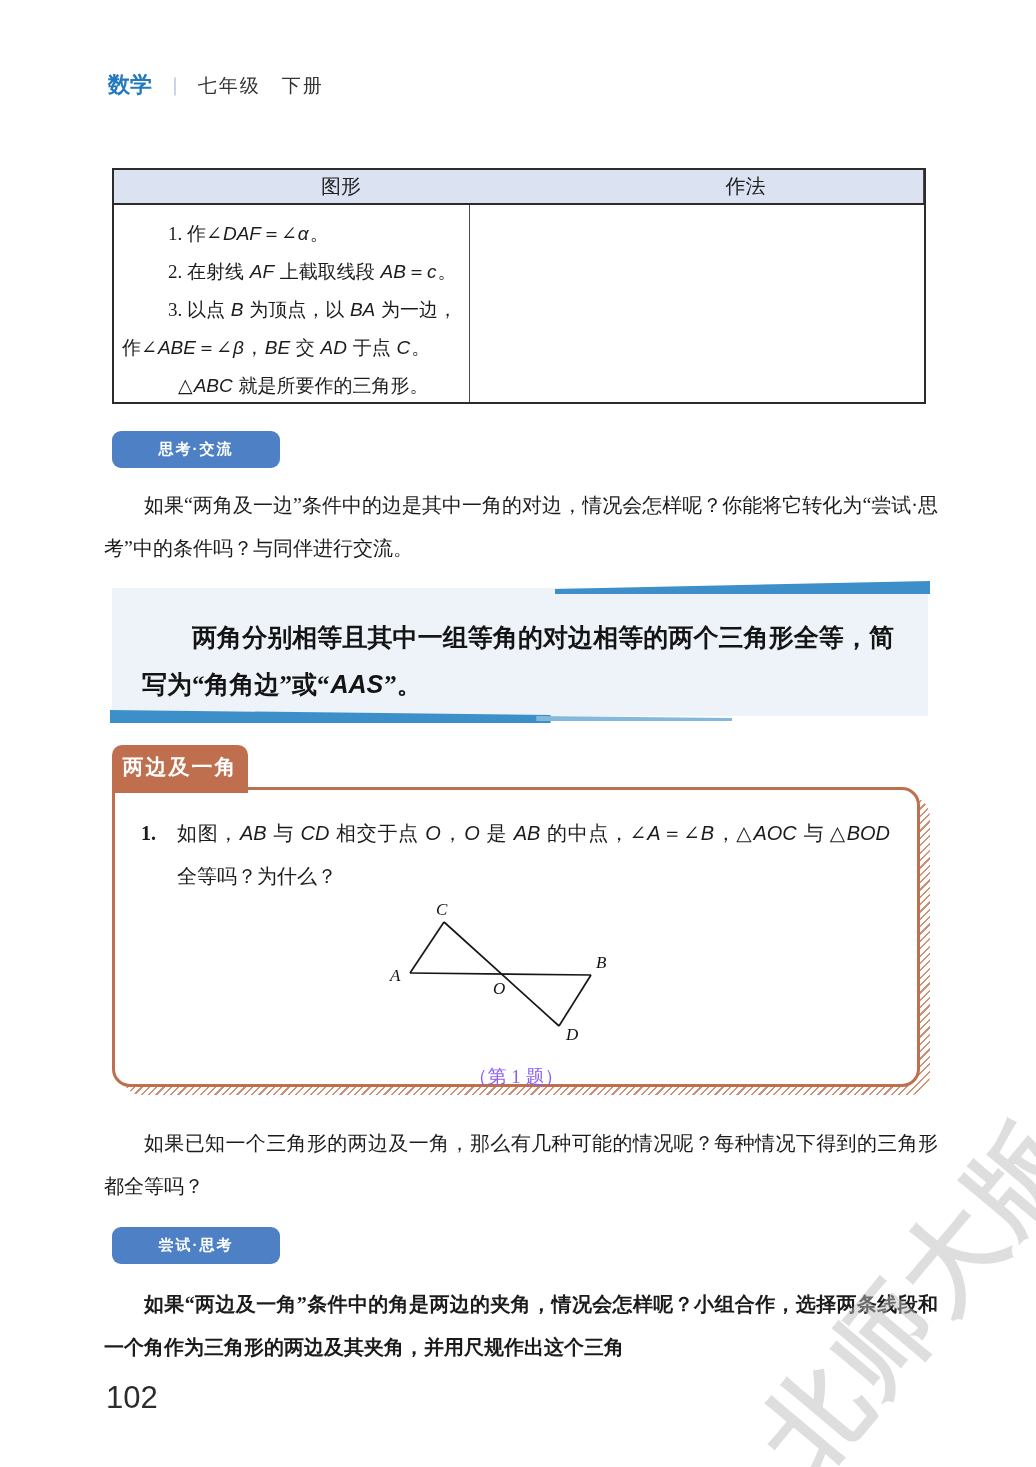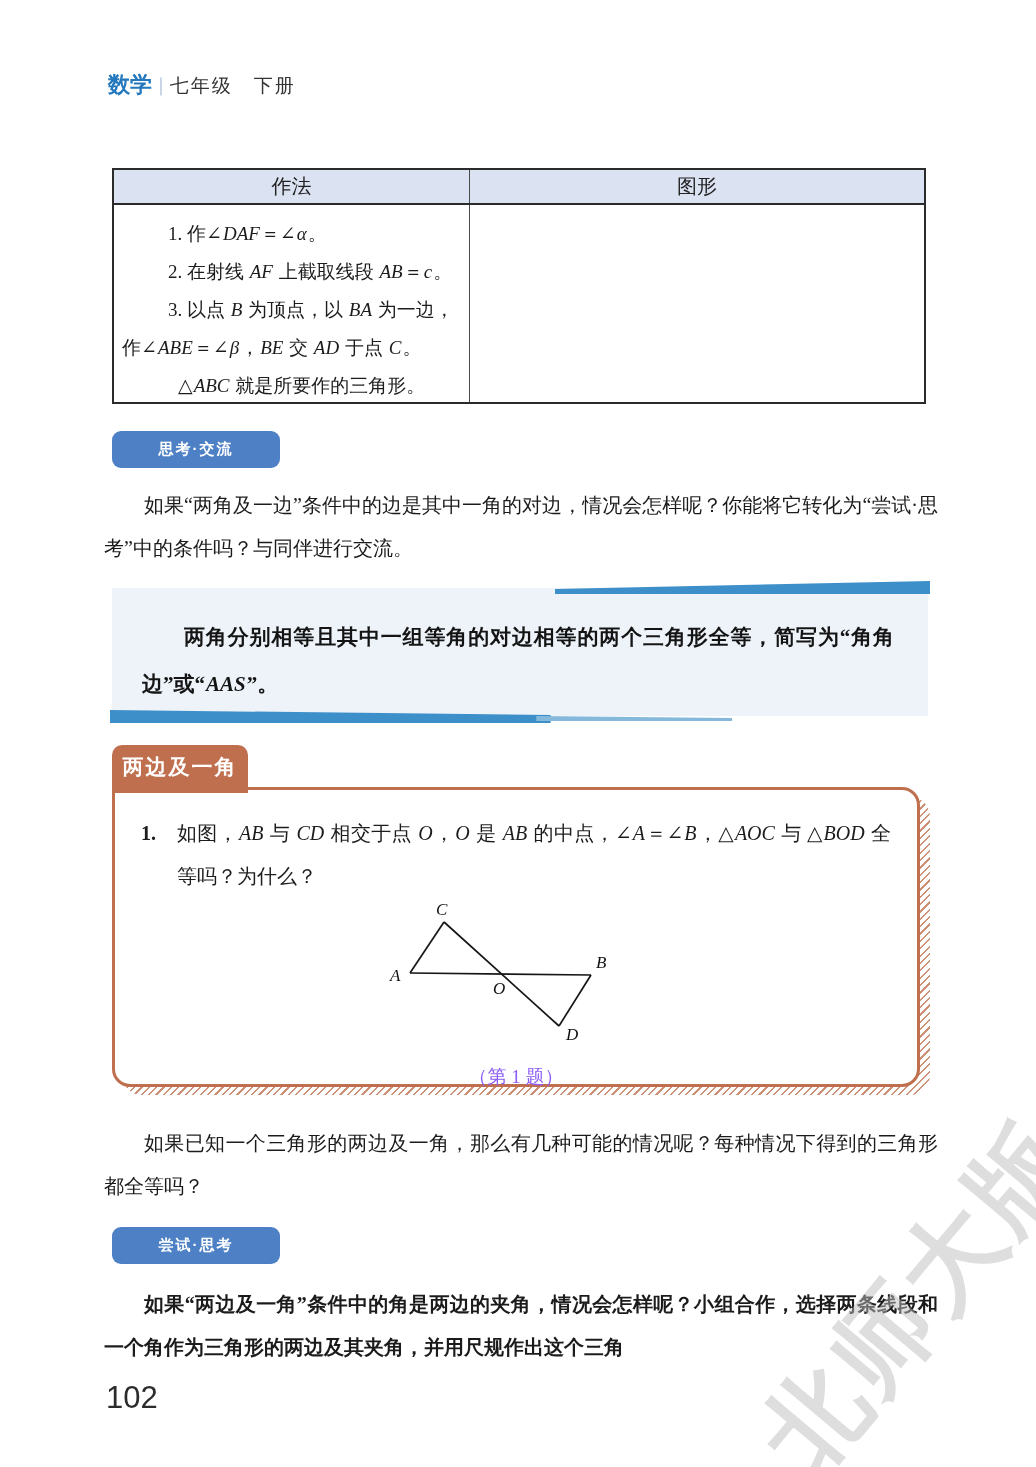--- a/index.html
+++ b/index.html
@@ -2,24 +2,24 @@
 <html><head>
 <meta charset="utf-8">
 <style>
   * { margin: 0; padding: 0; box-sizing: border-box; }
   html, body { background: #ffffff; }
   body { font-family: "Liberation Serif", "DejaVu Serif", serif; color: #1c1c1c; }
   .page {
     position: relative; width: 1036px; height: 1467px;
     background: #ffffff; overflow: hidden; margin: 0 auto;
   }
-  i.m { font-family: Liberation Serif, serif; font-style: italic; padding: 0 1px; }
+  i.m { font-family: Liberation Sans, sans-serif; font-style: italic; padding: 0 1px; }
 
   
-  .pg-header { position: absolute; left: 108px; top: 70px; display: flex; align-items: baseline; 
+  .pg-header { position: absolute; left: 108px; top: 70px; display: flex; align-items: baseline; gap: 14px;
     font-family: "Liberation Sans", sans-serif; }
   .subject { color: #2478bd; font-weight: bold; font-size: 22px; }
   .hdr-divider { color: #9fb6d2; font-size: 18px; transform: translateY(-1px); }
   .grade-vol { color: #333; font-size: 19px; letter-spacing: 2px; }
 
   
   .tbl { position: absolute; left: 112px; top: 168px; width: 814px; border: 2px solid #2b2b2b; background: #fff; }
   .tbl-head { display: flex; height: 35px; background: #dbe2f2; border-bottom: 2px solid #2b2b2b; }
   .tbl-body { display: flex; height: 197px; }
   .th { display: flex; align-items: center; justify-content: center; font-size: 20px; color: #222; }
@@ -46,21 +46,21 @@
     text-align: justify; text-indent: 2em; color: #1b1b1b; }
 
   
   .theorem { position: absolute; left: 112px; top: 588px; width: 816px; height: 128px; background: #edf3f9; }
   .theorem .bar-top { position: absolute; right: -2px; top: -7px; width: 46%; height: 13px;
     background: #3d8fc9; clip-path: polygon(0 62%, 100% 0, 100% 100%, 0 100%); }
   .theorem .bar-bottom { position: absolute; left: -2px; bottom: -7px; width: 54%; height: 13px;
     background: #3d8fc9; clip-path: polygon(0 0, 100% 38%, 100% 100%, 0 100%); }
   .theorem .bar-bottom-ext { position: absolute; left: 52%; bottom: -5px; width: 24%; height: 5px;
     background: #85b9dc; clip-path: polygon(0 0, 100% 40%, 100% 100%, 0 100%); }
-  .theorem .t-text { padding: 26px 34px 0 30px; font-size: 21px; font-weight: 600;
+  .theorem .t-text { padding: 26px 34px 0 30px; font-size: 25px; font-weight: 600;
     line-height: 47px; text-indent: 2em; text-align: justify; color: #141414; }
 
   
   .exercise { position: absolute; left: 112px; top: 745px; width: 824px; height: 352px; }
   .ex-tab { position: absolute; left: 0; top: 0; width: 136px; height: 48px; background: #bf6f4e;
     border-radius: 10px 10px 0 0; color: #fff; font-family: "Liberation Sans", sans-serif;
     font-weight: bold; font-size: 21px; display: flex; align-items: flex-start; justify-content: center;
     padding-top: 8px; letter-spacing: 2px; }
   .ex-hatch { position: absolute; left: 10px; top: 52px; width: 808px; height: 298px; border-radius: 20px;
     background: repeating-linear-gradient(135deg, #cd9276 0 1.6px, rgba(0,0,0,0) 1.6px 5.2px); }
@@ -87,22 +87,22 @@
 <div class="page">
 
   <div class="pg-header">
     <span class="subject">数学</span>
     <span class="hdr-divider">｜</span>
     <span class="grade-vol">七年级　下册</span>
   </div>
 
   <div class="tbl">
     <div class="tbl-head">
+      <div class="th c2">图形</div>
       <div class="th c1">作法</div>
-      <div class="th c2">图形</div>
     </div>
     <div class="tbl-body">
       <div class="td1">
         <div class="ml ind-a">1. 作∠<i class="m">DAF</i>＝∠<i class="m">α</i>。</div>
         <div class="ml ind-a">2. 在射线 <i class="m">AF</i> 上截取线段 <i class="m">AB</i>＝<i class="m">c</i>。</div>
         <div class="ml ind-a">3. 以点 <i class="m">B</i> 为顶点，以 <i class="m">BA</i> 为一边，</div>
         <div class="ml ind-b">作∠<i class="m">ABE</i>＝∠<i class="m">β</i>，<i class="m">BE</i> 交 <i class="m">AD</i> 于点 <i class="m">C</i>。</div>
         <div class="ml ind-c">△<i class="m">ABC</i> 就是所要作的三角形。</div>
       </div>
       <div class="c2"></div>

